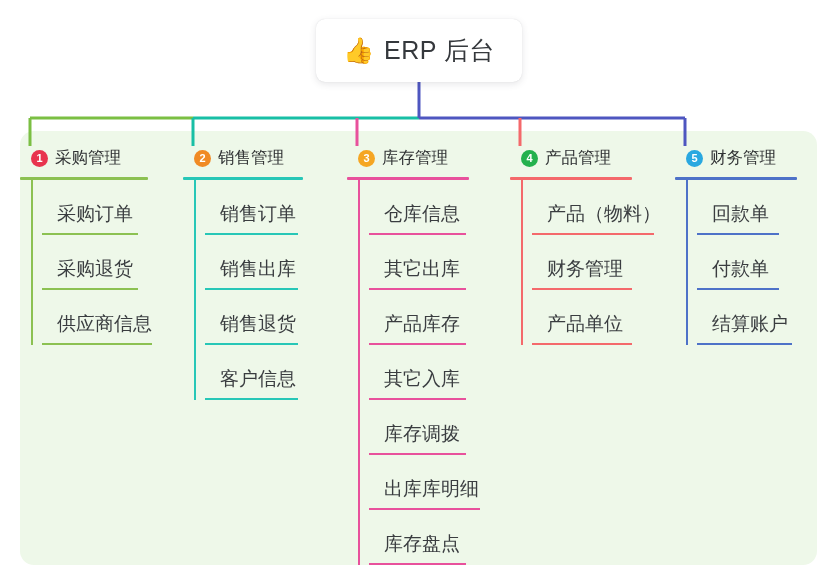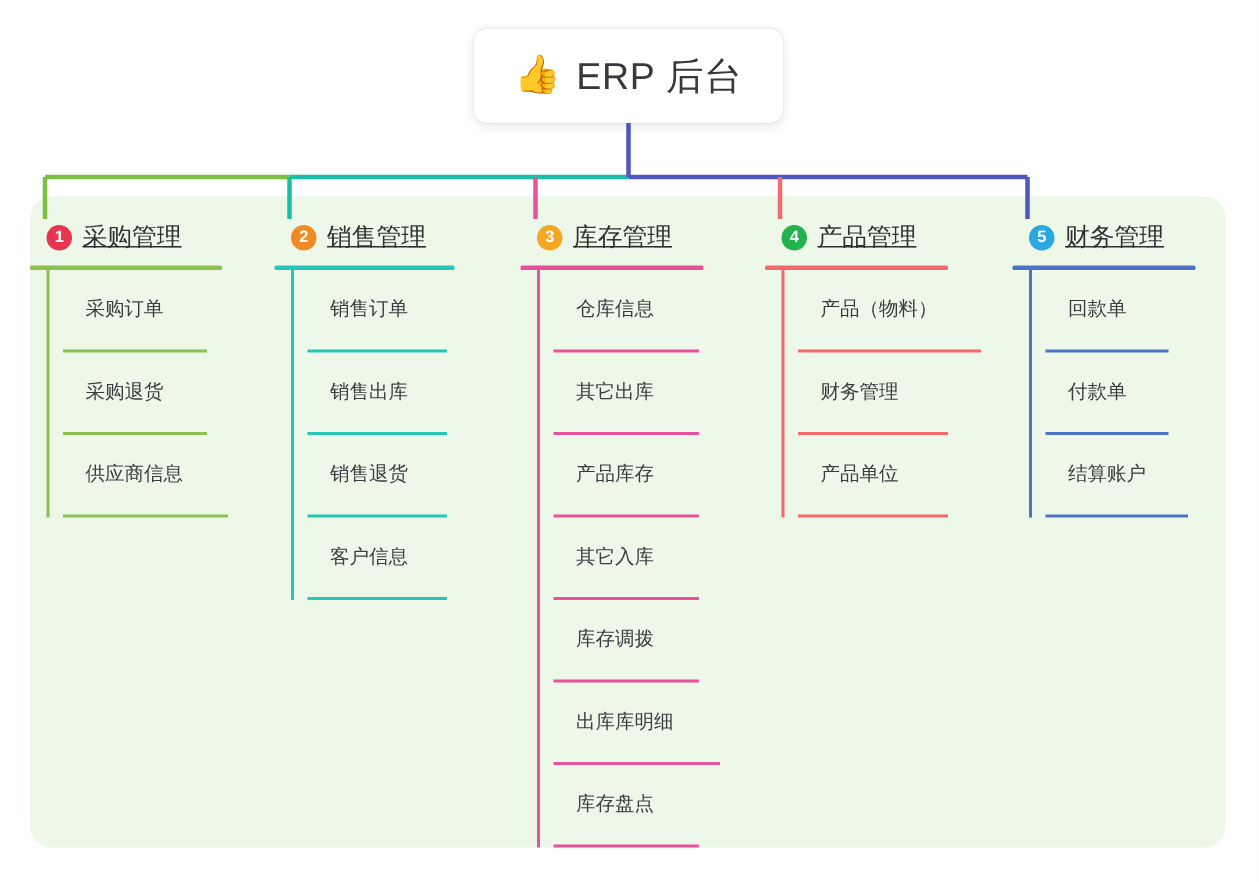--- a/index.html
+++ b/index.html
@@ -99,21 +99,20 @@
     font-size: 11px;
     line-height: 17px;
     text-align: center;
     font-weight: 700;
     flex: 0 0 auto;
   }
   .col-title {
     font-size: 16.5px;
     color: #2f3133;
     font-weight: 500;
-    text-decoration: underline;
   }
   .col-rule {
     height: 3px;
     margin-top: 7px;
     border-radius: 1px;
   }
 
   .col-body {
     position: relative;
     padding-left: 22px;
@@ -125,22 +124,22 @@
     bottom: 0;
     width: 2px;
   }
   .leaf {
     position: relative;
     height: 55px;
   }
   .leaf-label {
     position: absolute;
     left: 15px;
-    bottom: 20px;
-    font-size: 13px;
+    bottom: 8px;
+    font-size: 19px;
     color: #3a3d40;
     white-space: nowrap;
   }
   .leaf-rule {
     position: absolute;
     left: 0;
     bottom: 0;
     height: 2px;
   }
 </style>

